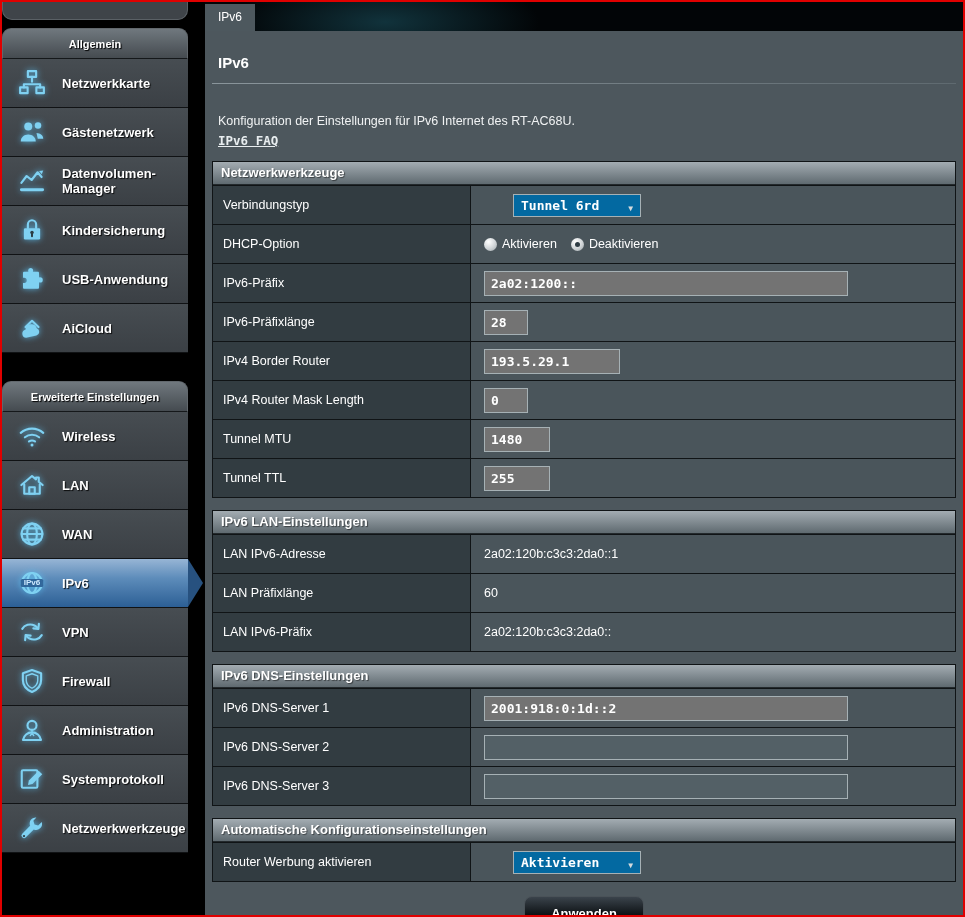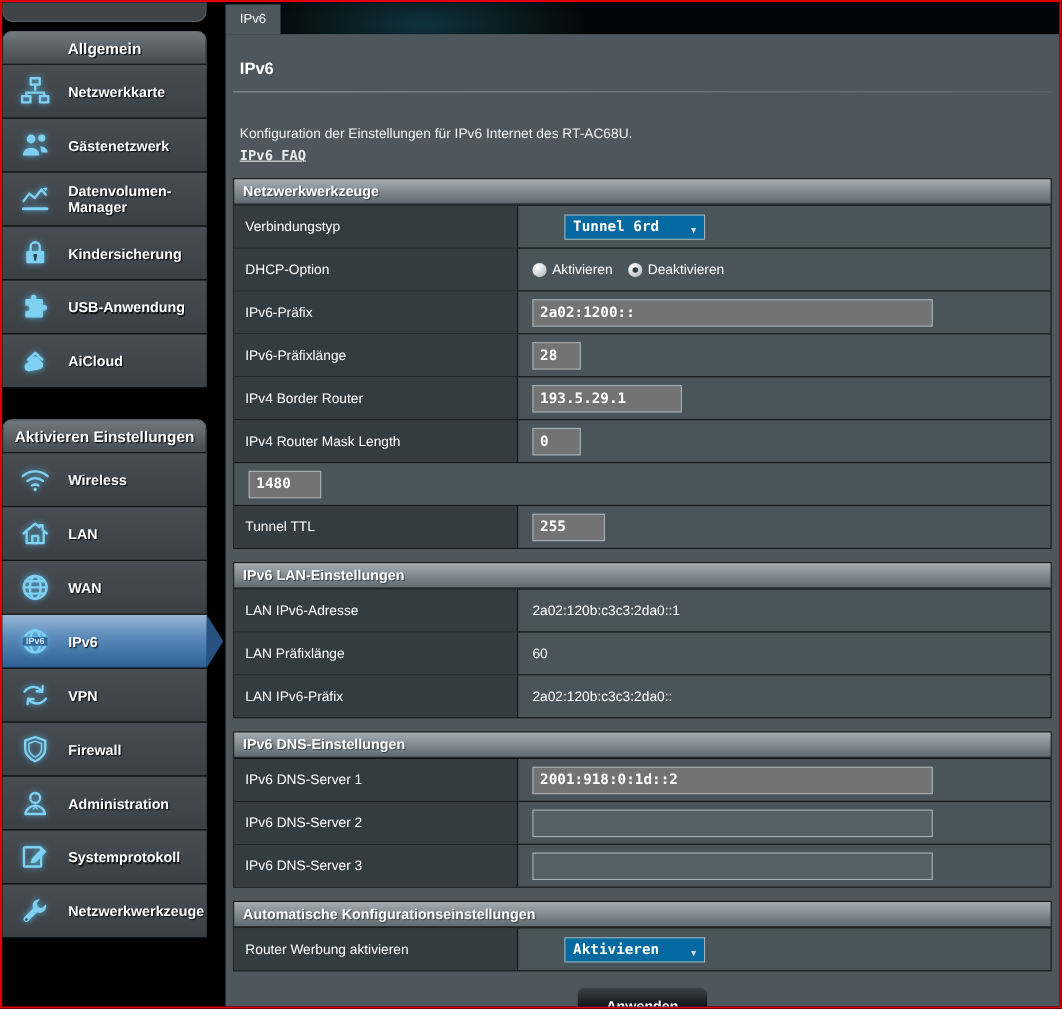--- a/index.html
+++ b/index.html
@@ -6,21 +6,21 @@
   .viewport{
     position:relative;width:965px;height:917px;box-sizing:border-box;
     border:2px solid #e00000;background:#000;overflow:hidden;
     font-family:"Liberation Sans",sans-serif;
   }
   
   .sidebar{position:absolute;left:0;top:0;width:186px;}
   .sidebar-stub{height:17px;background:#3f4449;border:1px solid #5a6065;border-top:none;
     border-radius:0 0 10px 10px;margin-bottom:8px;}
   .sb-section-header{height:31px;line-height:31px;text-align:center;color:#fff;
-    font-weight:bold;font-size:14px;text-shadow:1px 1px 1px #000;
+    font-weight:bold;font-size:11px;text-shadow:1px 1px 1px #000;
     background:linear-gradient(#70787e,#454b50);
     border:1px solid #62686d;border-bottom:1px solid #15181a;
     border-radius:9px 9px 0 0;box-sizing:border-box;}
   .nav-group{margin-bottom:28px;}
   .nav-item{position:relative;height:49px;display:flex;align-items:center;gap:8px;
     padding-left:8px;background:linear-gradient(#474d52,#3b4045);
     border-bottom:1px solid #101214;cursor:pointer;box-sizing:border-box;}
   .nav-icon{width:44px;display:flex;justify-content:center;flex:none;
     filter:drop-shadow(0 0 3px rgba(90,190,240,.85));}
   .nav-label{color:#fff;font-weight:bold;font-size:13px;line-height:15px;
@@ -142,21 +142,21 @@
         <div class="nav-item">
           <span class="nav-icon">
             <svg width="30" height="30" viewBox="0 0 24 24" fill="none" stroke="#7fd1f2" stroke-width="1.7" stroke-linecap="round" stroke-linejoin="round">
               <path d="M6.8 11.2L12 6.2l5.2 5"></path>
               <path fill="#7fd1f2" stroke="none" d="M7.3 19.8a3.3 3.3 0 0 1-.5-6.5 4.6 4.6 0 0 1 9-1.1 3.1 3.1 0 0 1-.3 5.9z"></path>
             </svg>
           </span>
           <span class="nav-label">AiCloud</span>
         </div>
       </div>
-      <div class="sb-section-header">Aktivieren Einstellungen</div>
+      <div class="sb-section-header">Erweiterte Einstellungen</div>
       <div class="nav-group">
         <div class="nav-item">
           <span class="nav-icon">
             <svg width="30" height="30" viewBox="0 0 24 24" fill="none" stroke="#7fd1f2" stroke-width="1.7" stroke-linecap="round" stroke-linejoin="round">
               <path d="M3 9.5a13.5 13.5 0 0 1 18 0"></path>
               <path d="M6.3 13a9 9 0 0 1 11.4 0"></path>
               <path d="M9.6 16.3a4.6 4.6 0 0 1 4.8 0"></path>
               <circle cx="12" cy="19.2" r="1.2" fill="#7fd1f2" stroke="none"></circle>
             </svg>
           </span>
@@ -299,20 +299,21 @@
                 <input class="text-input" type="text" value="193.5.29.1" style="width: 122px;">
               </div>
             </div>
             <div class="row">
               <div class="row-label">IPv4 Router Mask Length</div>
               <div class="row-value">
                 <input class="text-input" type="text" value="0" style="width: 30px;">
               </div>
             </div>
             <div class="row">
+              <div class="row-label">Tunnel MTU</div>
               <div class="row-value">
                 <input class="text-input" type="text" value="1480" style="width: 52px;">
               </div>
             </div>
             <div class="row">
               <div class="row-label">Tunnel TTL</div>
               <div class="row-value">
                 <input class="text-input" type="text" value="255" style="width: 52px;">
               </div>
             </div>

